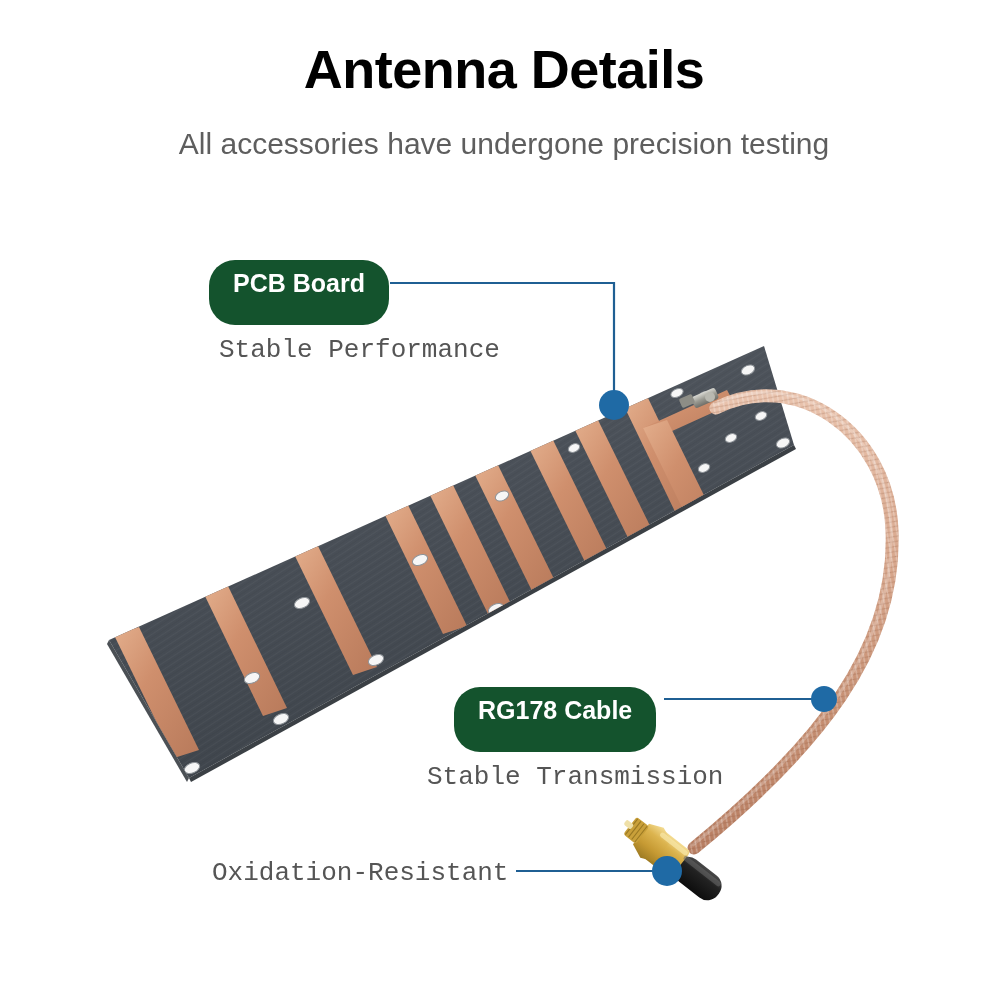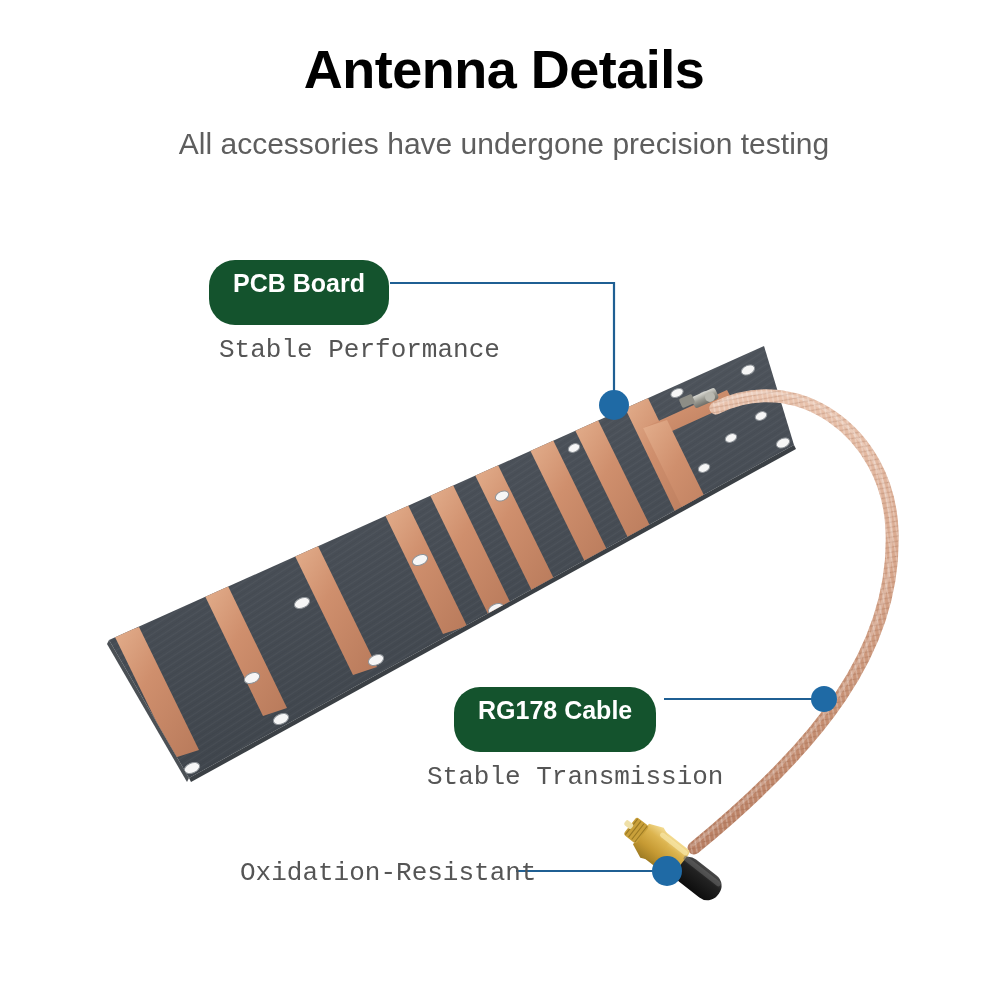--- a/index.html
+++ b/index.html
@@ -79,21 +79,21 @@
     line-height: 1.2;
     white-space: nowrap;
     margin-top: 10px;
     font-family: Liberation Mono, monospace;
   }
   .callout-pcb   { left: 205px; top: 260px; }
   .callout-pcb .caption { margin-left: 10px; }
   .callout-cable { left: 450px; top: 673px; margin-top: 14px; }
   .callout-cable .caption { margin-left: -27px; }
   .callout-sma   { left: 208px; top: 848px; }
-  .callout-sma .caption { margin-left: 28px; }
+  .callout-sma .caption { margin-left: 0; }
 
   
   #overlay {
     position: absolute;
     left: 0; top: 0;
     width: 1000px;
     height: 1000px;
     pointer-events: none;
   }
 </style>

